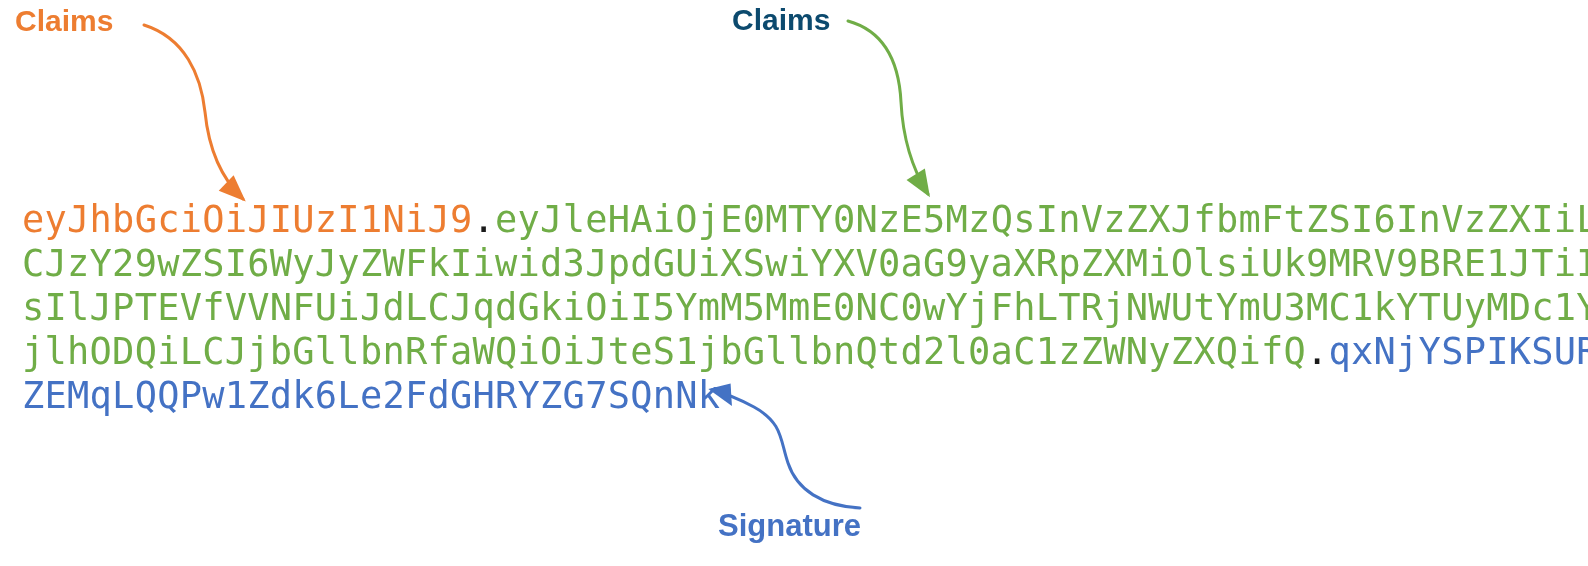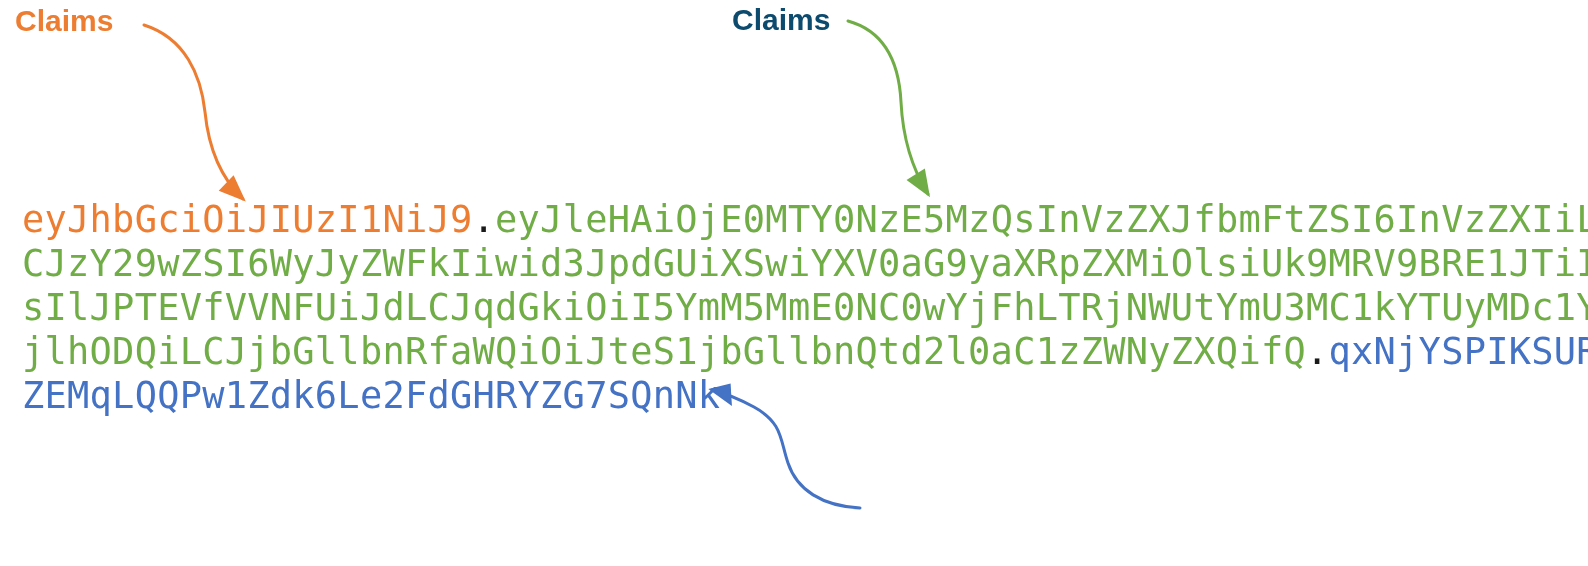--- a/index.html
+++ b/index.html
@@ -63,16 +63,17 @@
         <path d="M0,1 L10,5 L2.5,9 z" fill="#4472C4"></path>
       </marker>
     </defs>
     <path class="curve curve-header" d="M 144 25 C 185 38 201 75 205 112 C 209 152 223 180 243 199" marker-end="url(#arrow-orange)"></path>
     <path class="curve curve-claims" d="M 848 21 C 884 31 899 62 901 102 C 903 142 913 170 928 194" marker-end="url(#arrow-green)"></path>
     <path class="curve curve-signature" d="M 860 508 C 822 506 797 490 788 463 C 780 440 783 423 754 407 C 741 400 728 394 712 390" marker-end="url(#arrow-blue)"></path>
   </svg>
 
   <div class="part-label label-header">Claims</div>
   <div class="part-label label-claims">Claims</div>
+  <div class="part-label label-signature">Signature</div>
 
   <div class="jwt-token"><span class="tok-header">eyJhbGciOiJIUzI1NiJ9</span><span class="tok-dot">.</span><span class="tok-claims">eyJleHAiOjE0MTY0NzE5MzQsInVzZXJfbmFtZSI6InVzZXIiLCJzY29wZSI6WyJyZWFkIiwid3JpdGUiXSwiYXV0aG9yaXRpZXMiOlsiUk9MRV9BRE1JTiIsIlJPTEVfVVNFUiJdLCJqdGkiOiI5YmM5MmE0NC0wYjFhLTRjNWUtYmU3MC1kYTUyMDc1YjlhODQiLCJjbGllbnRfaWQiOiJteS1jbGllbnQtd2l0aC1zZWNyZXQifQ</span><span class="tok-dot">.</span><span class="tok-signature">qxNjYSPIKSURZEMqLQQPw1Zdk6Le2FdGHRYZG7SQnNk</span></div>
 
 </div>
 
 </body></html>

